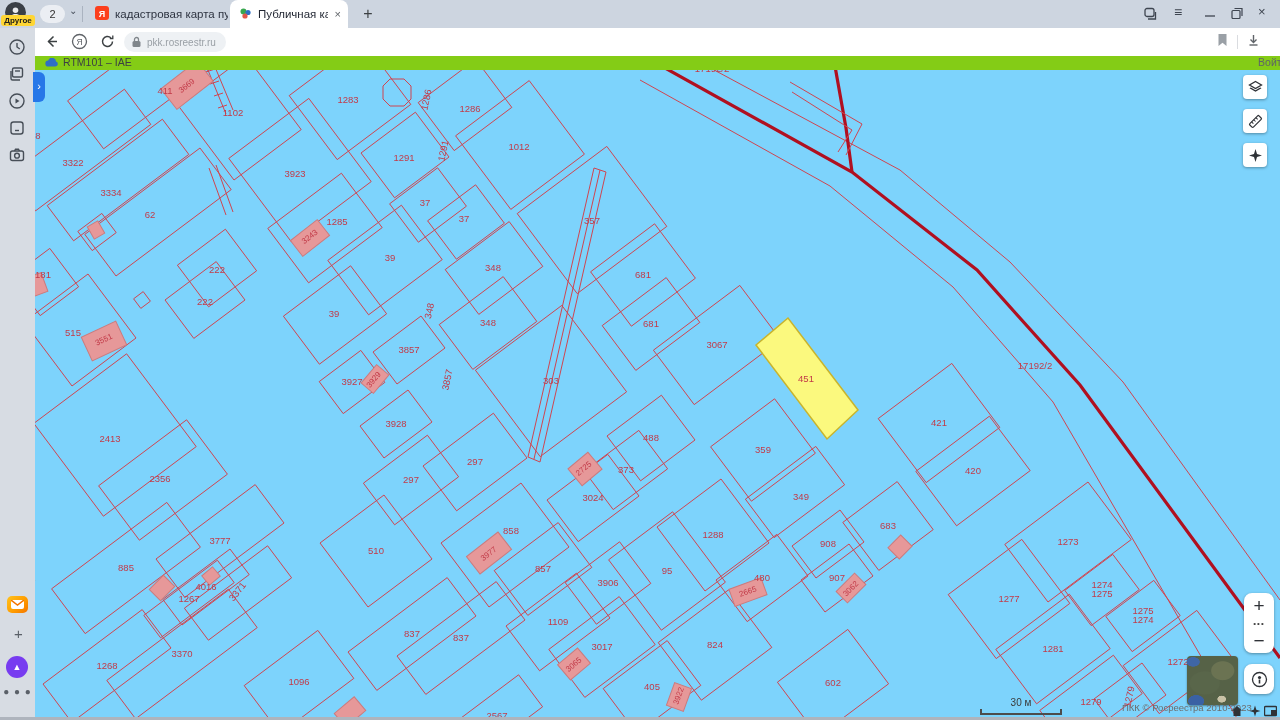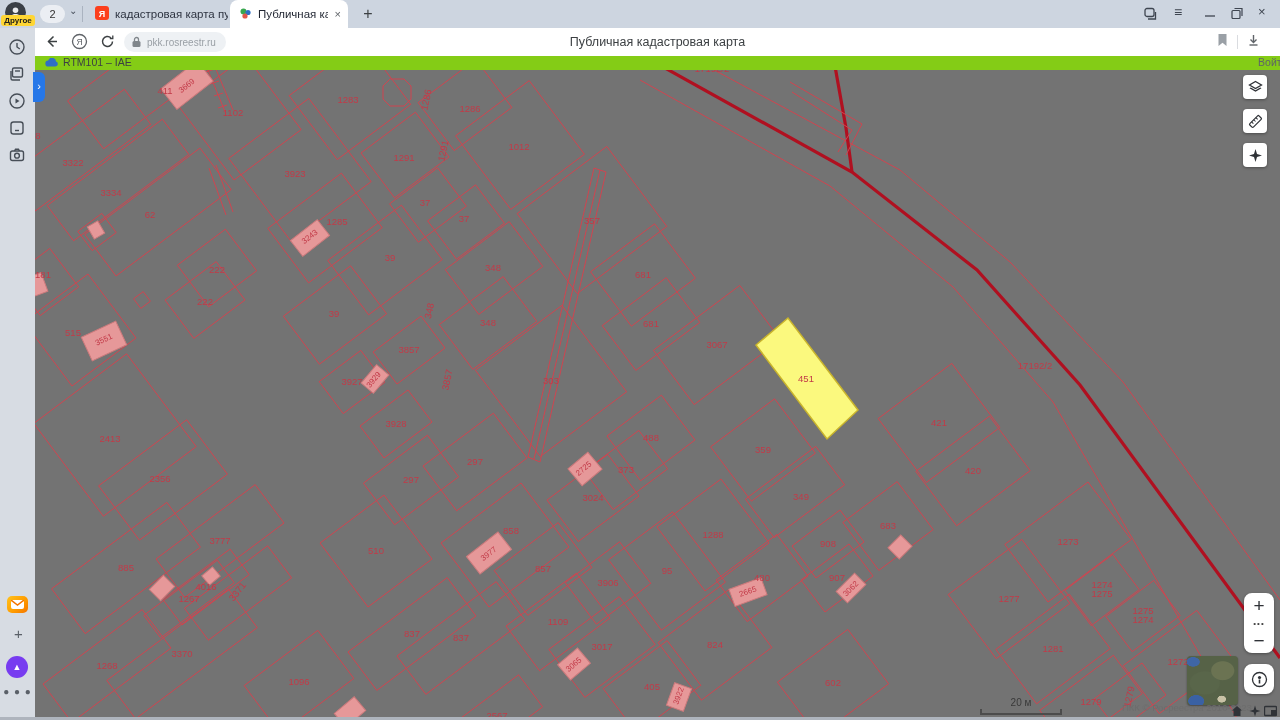--- a/index.html
+++ b/index.html
@@ -50,21 +50,21 @@
   .mailico:after{content:"";position:absolute;left:4px;top:4px;width:13px;height:9px;background:#fff;border-radius:2px;
                  clip-path:polygon(0 0,100% 0,100% 100%,0 100%)}
   .mailflap{position:absolute;left:4px;top:4px;width:13px;height:9px;z-index:2}
   .alice{position:absolute;left:6px;width:22px;height:22px;border-radius:50%;background:#773cf0;
          color:#fff;text-align:center;font-size:9px;line-height:22px}
   .sdots{position:absolute;left:0;width:35px;text-align:center;color:#5a6068;font-size:10px;letter-spacing:1px}
   .expander{position:absolute;left:33px;top:72px;width:12px;height:30px;background:#2677e8;border-radius:0 6px 6px 0;
             color:#fff;font-size:11px;text-align:center;line-height:29px;z-index:5}
 
   
-  .mapwrap{position:absolute;left:35px;top:70px;width:1245px;height:647px;background:#737373}
+  .mapwrap{position:absolute;left:35px;top:70px;width:1245px;height:647px;background:#7dd3fc}
   .mapwrap svg{display:block}
   .parcel{fill:none}
   .road{fill:none}
   .bldg{}
   .maplbl{text-anchor:middle;font-family:"Liberation Sans",sans-serif}
 
   .mapbtn{position:absolute;width:24px;height:24px;background:#fff;border-radius:4px;
           box-shadow:0 1px 3px rgba(0,0,0,.35);display:flex;align-items:center;justify-content:center;color:#2f3237}
   .zoomgroup{position:absolute;left:1244px;top:593px;width:30px;background:#fff;border-radius:8px;
              box-shadow:0 1px 3px rgba(0,0,0,.35);text-align:center;color:#2f3237}
@@ -170,21 +170,20 @@
   </div>
   <div class="urlpill">
     <span class="lock">
       <svg width="11" height="12" viewBox="0 0 11 12">
           <rect x="1.5" y="5" width="8" height="6" rx="1.5" fill="#80868b"></rect>
         <path d="M3.5 5V3.5a2 2 0 0 1 4 0V5" fill="none" stroke="#80868b" stroke-width="1.3"></path>
         </svg>
     </span>
     <span class="u">pkk.rosreestr.ru</span>
   </div>
-  <div class="pagetitle">Публичная кадастровая карта</div>
   <div class="tb-right" style="right:20px">
     <span>
       <svg width="11" height="14" viewBox="0 0 11 14">
           <path d="M1.5 1h8v12L5.5 9.8 1.5 13z" fill="#9aa0a6"></path>
         </svg>
     </span>
     <span class="vdiv"></span>
     <span>
       <svg width="13" height="14" viewBox="0 0 13 14" fill="none" stroke="#5f6368" stroke-width="1.4">
         <path d="M6.5 2v7"></path>
@@ -492,21 +491,21 @@
 <div class="locatebtn">
   <svg width="17" height="17" viewBox="0 0 17 17">
     <circle cx="8.5" cy="8.5" r="7" fill="none" stroke="#2f3237" stroke-width="1.3"></circle>
     <circle cx="8.5" cy="6.5" r="1.6" fill="#2f3237"></circle>
       <path d="M8.5 8.5v4" stroke="#2f3237" stroke-width="1.6"></path>
   </svg>
 </div>
 <div class="thumb"></div>
 
 <div class="scalebar">
-  <span>20 м</span>
+  <span>30 м</span>
   <div class="scaleline"></div>
 </div>
 <div class="copyr">ПКК © Росреестра 2010-2023</div>
 <div class="footico" style="left:1231px">
   <svg width="12" height="12" viewBox="0 0 12 12">
       <path d="M6 1 11 5.5H9.5V11h-7V5.5H1z" fill="#2f3237"></path>
     </svg>
 </div>
 <div class="footico" style="left:1249px">
   <svg width="12" height="12" viewBox="0 0 12 12">

